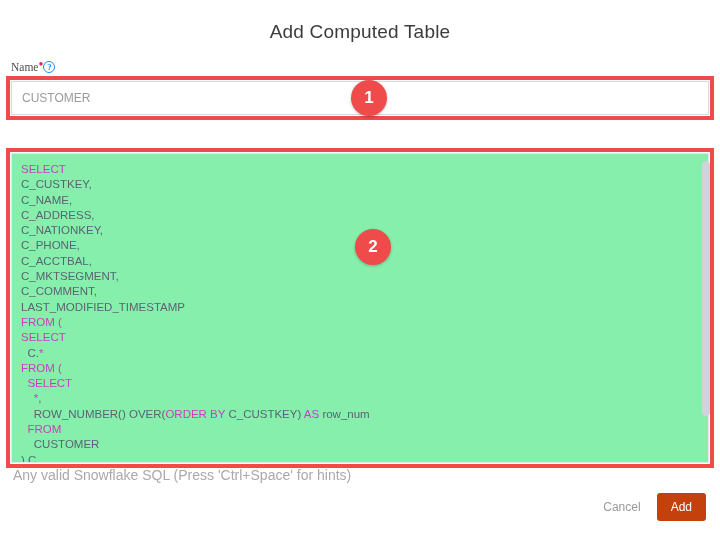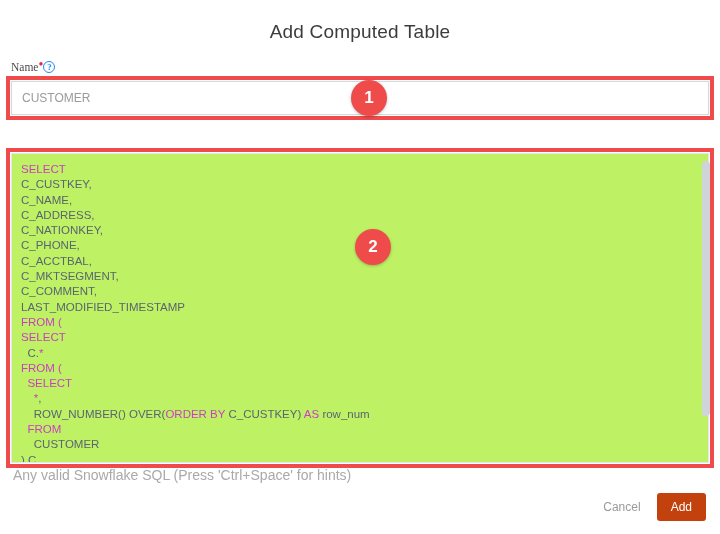--- a/index.html
+++ b/index.html
@@ -109,21 +109,21 @@
     outline: none;
   }
 
   
   .query-editor {
     position: absolute;
     left: 11px;
     top: 153px;
     width: 698px;
     height: 310px;
-    background: #bef264;
+    background: #86efac;
     border: 1px solid #e2e8ee;
     overflow: hidden;
     font-family: "Liberation Sans", sans-serif;
     font-size: 11.5px;
     line-height: 15.3px;
     color: #5a6472;
     padding: 8px 0 0 0;
   }
 
   .code-line {

